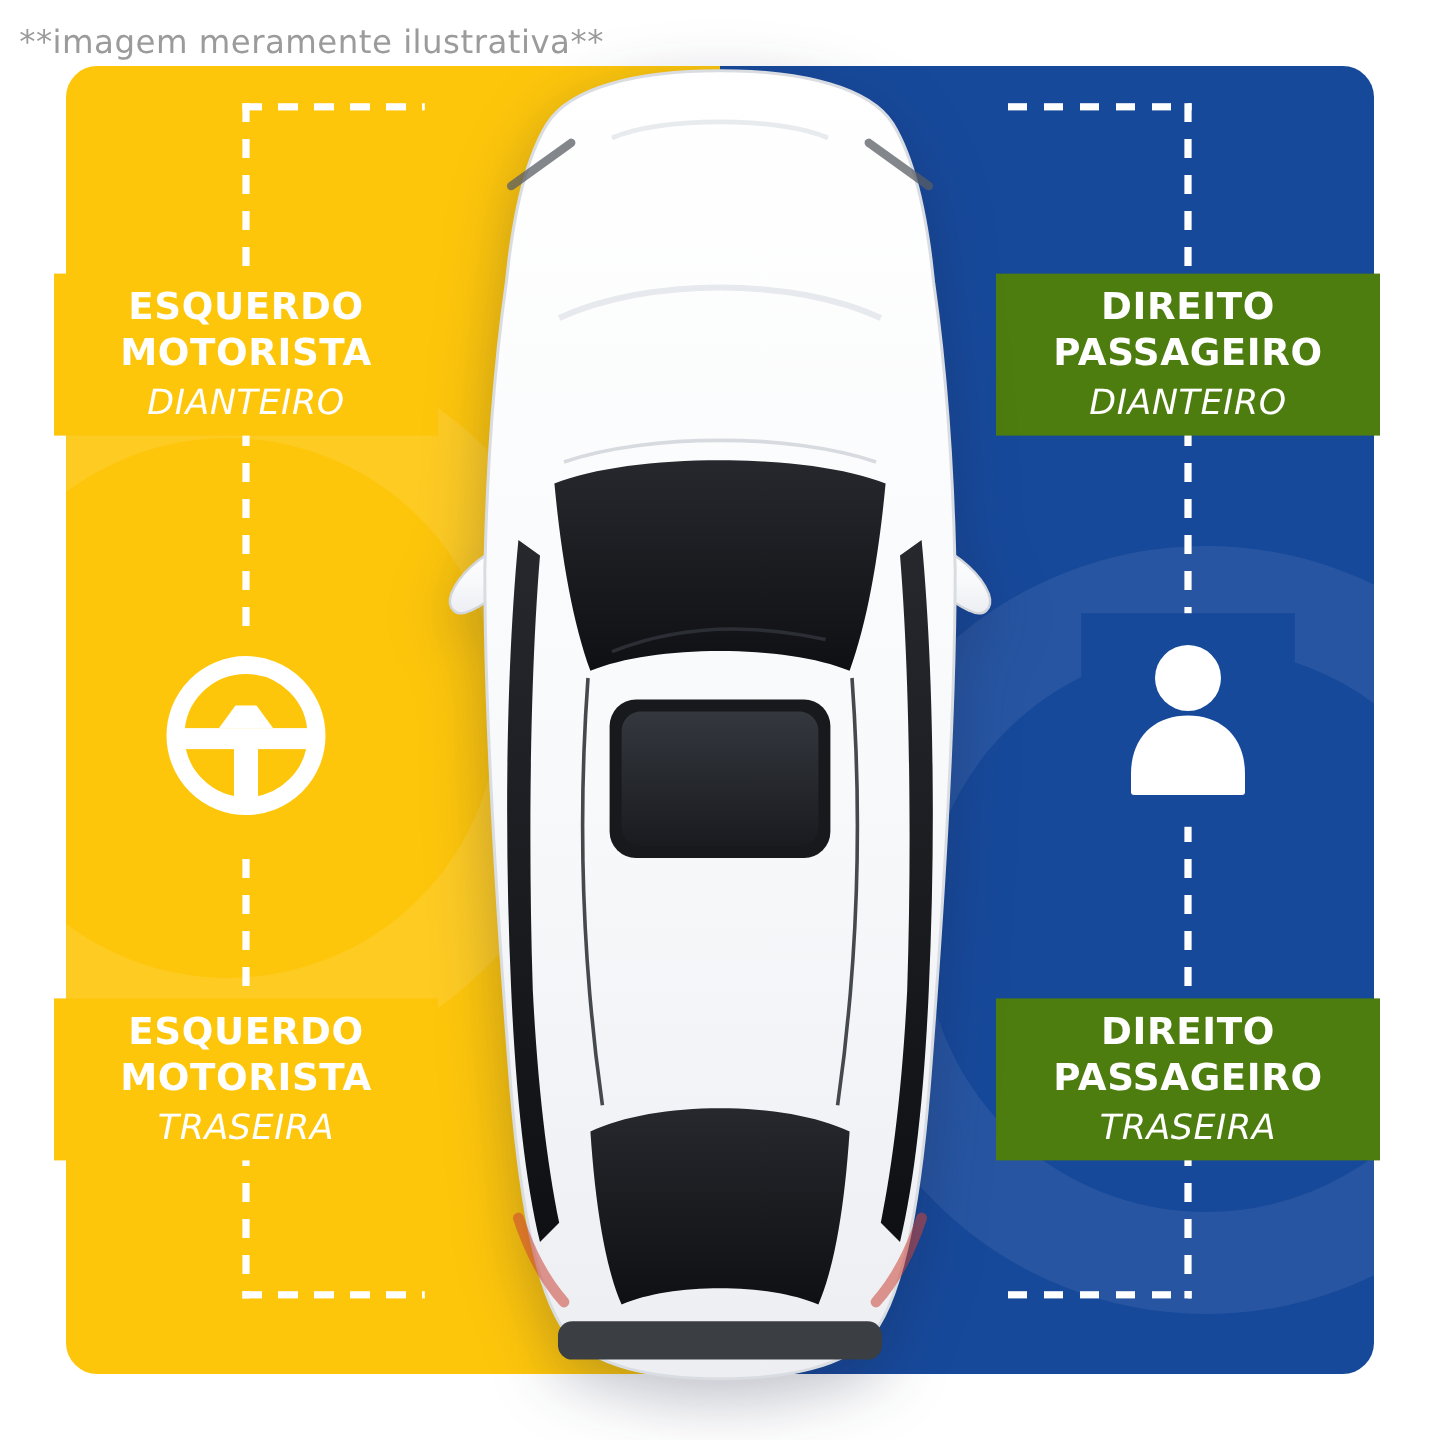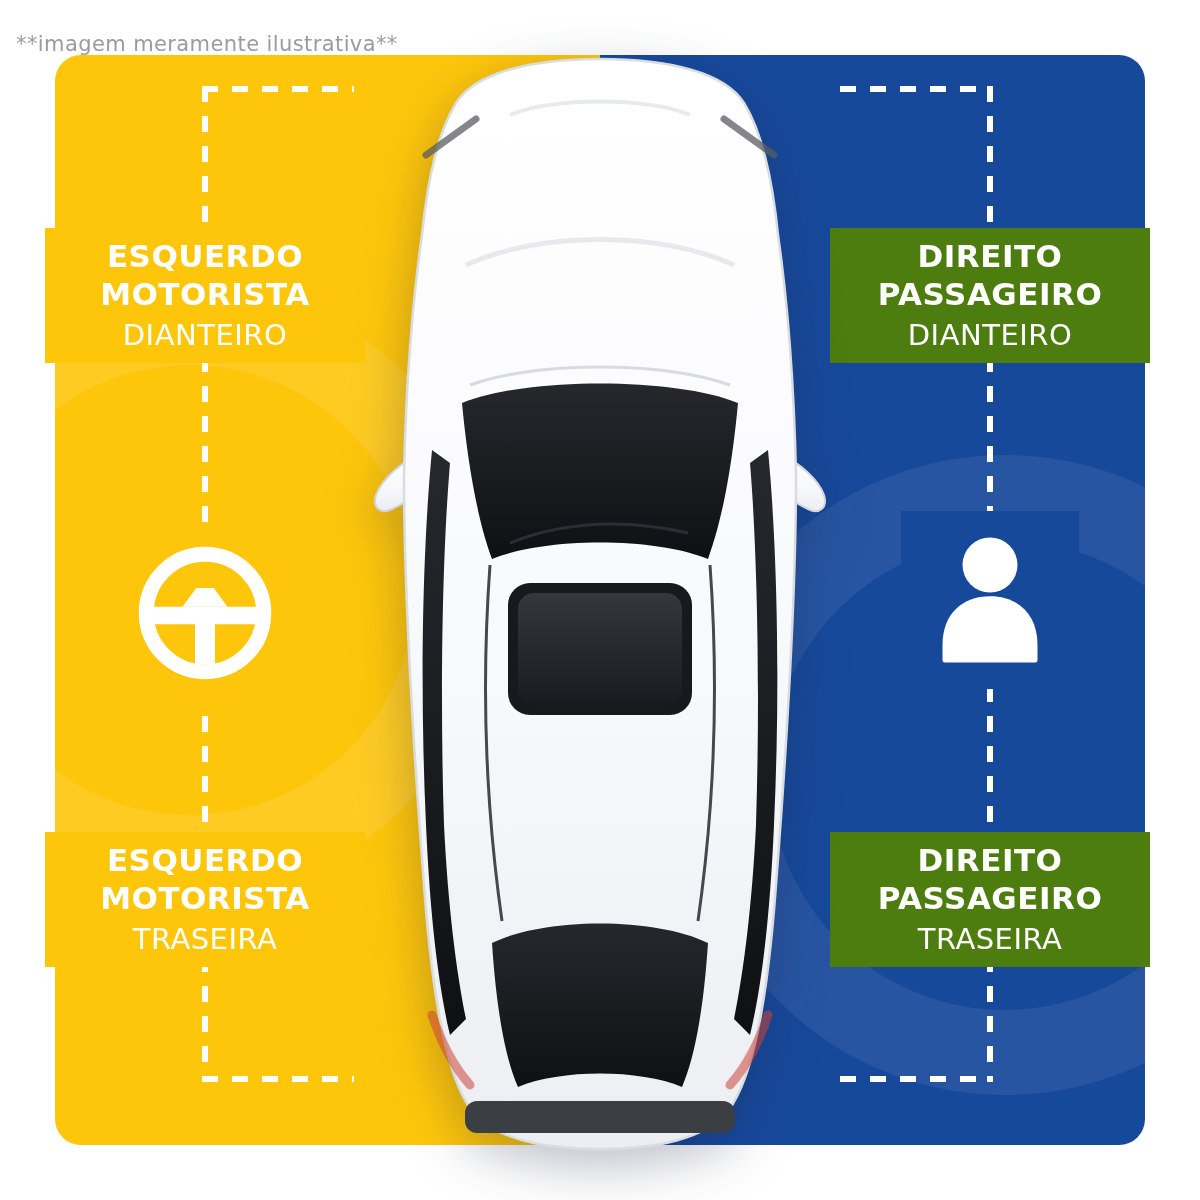--- a/index.html
+++ b/index.html
@@ -7,23 +7,23 @@
   .canvas {
     position: relative;
     width: 1200px;
     height: 1200px;
     background: #ffffff;
     overflow: hidden;
     font-family: "DejaVu Sans", "Liberation Sans", sans-serif;
   }
   .disclaimer {
     position: absolute;
-    top: 32px;
+    top: 20px;
     left: 16px;
-    font-size: 21px;
+    font-size: 27px;
     color: #9b9b9b;
     letter-spacing: 0.4px;
   }
   .panel {
     position: absolute;
     top: 55px;
     height: 1090px;
     overflow: hidden;
   }
   .panel-left  { left: 55px;  width: 545px; background: #fec60b; border-radius: 26px 0 0 26px; }
@@ -44,21 +44,21 @@
   .label {
     position: absolute;
     width: 320px;
     text-align: center;
     color: #ffffff;
     padding: 10px 16px;
   }
   .label.yellow { background: #fec60b; }
   .label.blue   { background: #4d7c0f; }
   .l-bold { font-size: 31px; font-weight: 700; line-height: 1.22; letter-spacing: 0.5px; }
-  .l-reg  { font-size: 29px; font-weight: 400; line-height: 1.25; letter-spacing: 0.5px; margin-top: 3px; }
+  .l-reg  { font-size: 29px; font-weight: 400; line-height: 1.25; letter-spacing: 0.5px; margin-top: 3px; font-style: italic; }
   .icon-box {
     position: absolute;
     width: 178px; height: 178px;
     display: flex; align-items: center; justify-content: center;
   }
   .icon-box.yellow { background: #fec60b; }
   .icon-box.blue   { background: #17499b; }
   .car {
     position: absolute;
     left: 370px; top: 55px;

